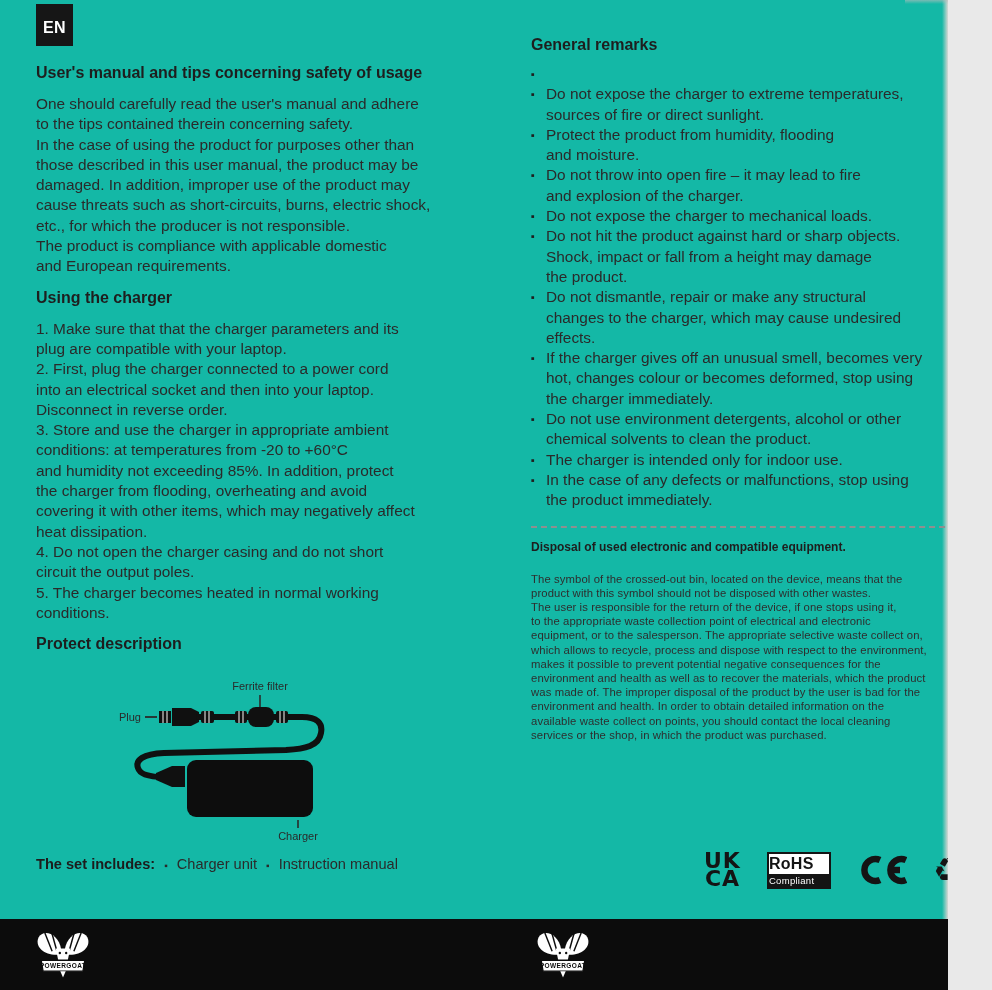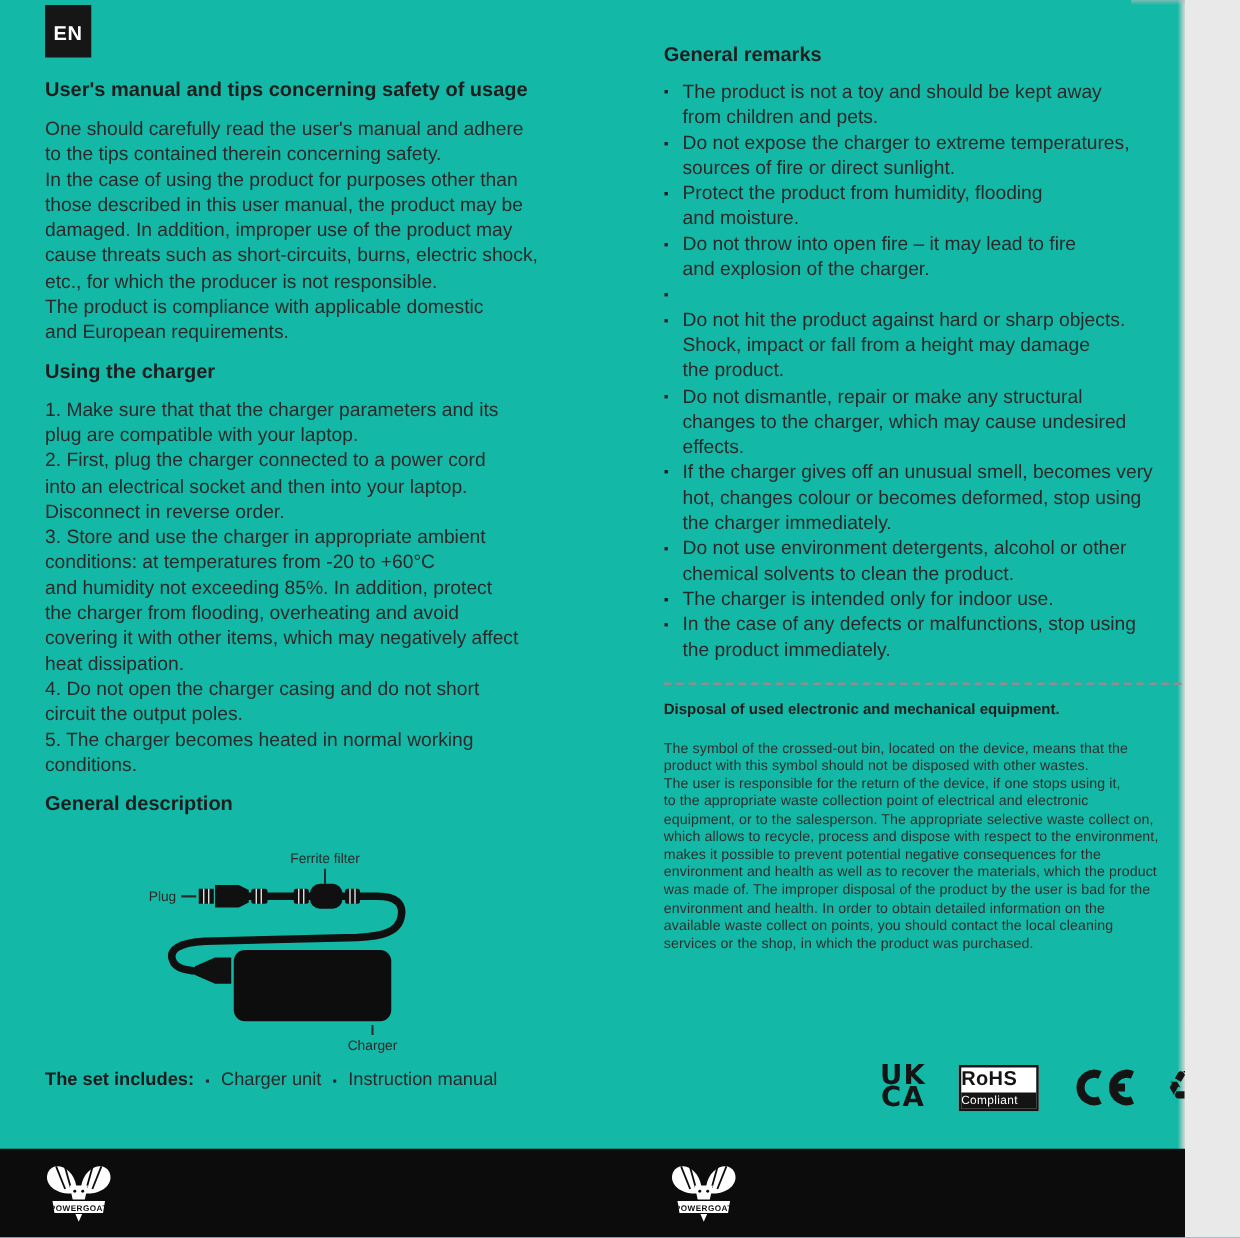--- a/index.html
+++ b/index.html
@@ -146,21 +146,21 @@
 and humidity not exceeding 85%. In addition, protect
 the charger from flooding, overheating and avoid
 covering it with other items, which may negatively affect
 heat dissipation.</div>
       <div class="step">4. Do not open the charger casing and do not short
 circuit the output poles.</div>
       <div class="step">5. The charger becomes heated in normal working
 conditions.</div>
     </div>
 
-    <h2 class="sec" style="margin-top:12px; margin-bottom:0">General description</h2>
+    <h2 class="sec" style="margin-top:12px; margin-bottom:0">Protect description</h2>
 
     <svg class="diagram" width="438" height="184" viewBox="0 0 438 184">
 
       <text x="224" y="29" text-anchor="middle">Ferrite filter</text>
       <line x1="224" y1="34" x2="224" y2="46" stroke="#2a2a2a" stroke-width="1.6"></line>
 
       <text x="105" y="60" text-anchor="end">Plug</text>
       <line x1="109" y1="56" x2="121" y2="56" stroke="#2a2a2a" stroke-width="1.8"></line>
 
       <g>
@@ -202,40 +202,39 @@
     <span class="sq">▪</span>
     <span>Instruction manual</span>
   </div>
 
   <div class="col right-col">
     <h2 class="sec">General remarks</h2>
 
     <div class="remarks">
       <div class="bullet-item">
           <span class="marker">▪</span>
-          <span class="btxt">The product is not a toy and should be kept away
-from children and pets.</span>
         </div>
       <div class="bullet-item">
           <span class="marker">▪</span>
           <span class="btxt">Do not expose the charger to extreme temperatures,
 sources of fire or direct sunlight.</span>
         </div>
       <div class="bullet-item">
           <span class="marker">▪</span>
           <span class="btxt">Protect the product from humidity, flooding
 and moisture.</span>
         </div>
       <div class="bullet-item">
           <span class="marker">▪</span>
           <span class="btxt">Do not throw into open fire – it may lead to fire
 and explosion of the charger.</span>
         </div>
       <div class="bullet-item">
           <span class="marker">▪</span>
+          <span class="btxt">Do not expose the charger to mechanical loads.</span>
         </div>
       <div class="bullet-item">
           <span class="marker">▪</span>
           <span class="btxt">Do not hit the product against hard or sharp objects.
 Shock, impact or fall from a height may damage
 the product.</span>
         </div>
       <div class="bullet-item">
           <span class="marker">▪</span>
           <span class="btxt">Do not dismantle, repair or make any structural
@@ -259,21 +258,21 @@
         </div>
       <div class="bullet-item">
           <span class="marker">▪</span>
           <span class="btxt">In the case of any defects or malfunctions, stop using
 the product immediately.</span>
         </div>
     </div>
 
     <div class="dashed-divider"></div>
 
-    <div class="disposal-heading">Disposal of used electronic and mechanical equipment.</div>
+    <div class="disposal-heading">Disposal of used electronic and compatible equipment.</div>
     <div class="disposal-body">The symbol of the crossed-out bin, located on the device, means that the
 product with this symbol should not be disposed with other wastes.
 The user is responsible for the return of the device, if one stops using it,
 to the appropriate waste collection point of electrical and electronic
 equipment, or to the salesperson. The appropriate selective waste collect on,
 which allows to recycle, process and dispose with respect to the environment,
 makes it possible to prevent potential negative consequences for the
 environment and health as well as to recover the materials, which the product
 was made of. The improper disposal of the product by the user is bad for the
 environment and health. In order to obtain detailed information on the

